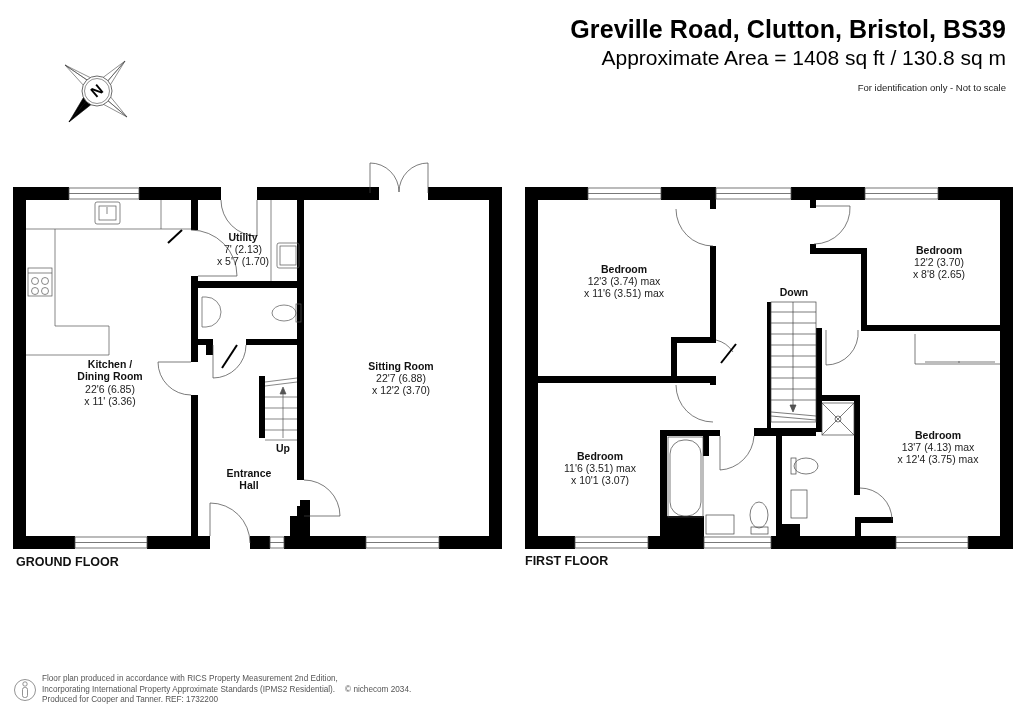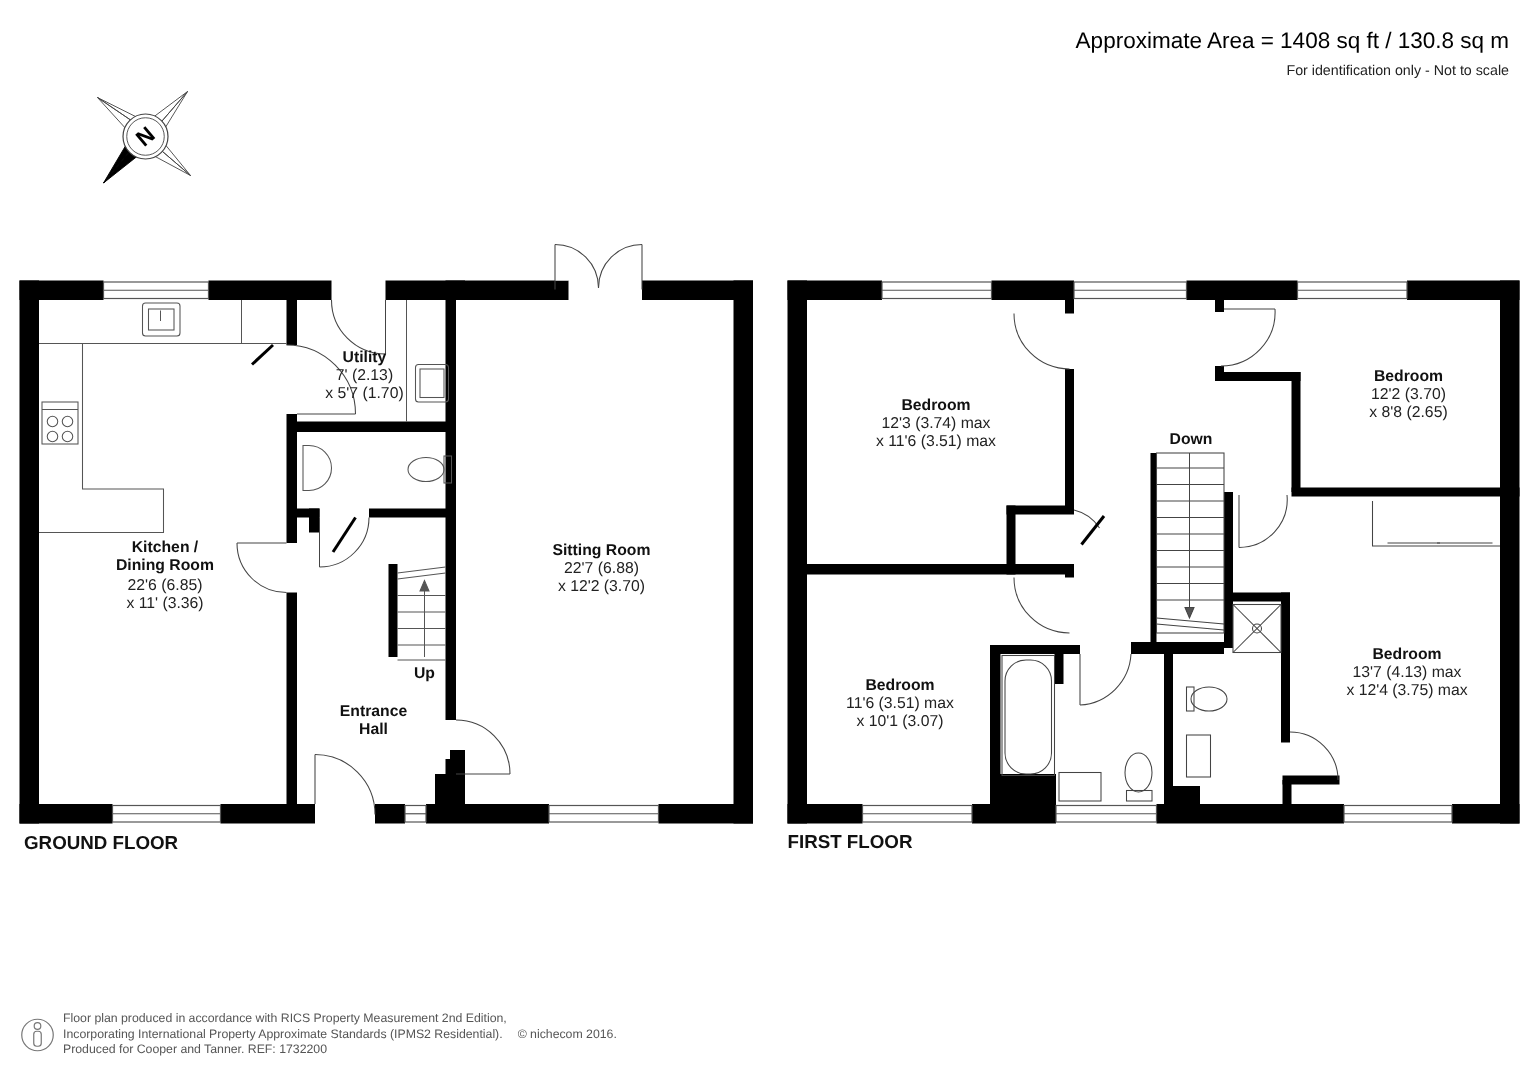--- a/index.html
+++ b/index.html
@@ -1,32 +1,33 @@
 <!DOCTYPE html>
 <html><head>
 <meta charset="utf-8">
 <style>
   html, body { margin: 0; padding: 0; background: #ffffff; }
   body { width: 1024px; height: 724px; position: relative; overflow: hidden; font-family: "Liberation Sans", sans-serif; color: #000; }
   .header { position: absolute; right: 18px; top: 14px; text-align: right; }
   .title { font-size: 25px; font-weight: bold; letter-spacing: 0.1px; line-height: 30px; }
-  .area { font-size: 15px; line-height: 20px; margin-top: 4px; }
-  .note { font-size: 9.5px; line-height: 14px; margin-top: 3px; color: #222; }
+  .area { font-size: 21px; line-height: 20px; margin-top: 4px; }
+  .note { font-size: 9.5px; line-height: 14px; margin-top: 13px; color: #222; }
   svg.plan { position: absolute; left: 0; top: 0; }
   .room-name { font-family: "Liberation Sans", sans-serif; font-weight: bold; font-size: 10.5px; fill: #111; }
   .room-dim { font-family: "Liberation Sans", sans-serif; font-size: 10.5px; fill: #222; }
   .floor-label { font-family: "Liberation Sans", sans-serif; font-weight: bold; font-size: 12.5px; fill: #111; }
   .footer { position: absolute; left: 14px; top: 674px; display: flex; align-items: center; }
   .footer-text { font-size: 8.2px; color: #555; line-height: 10.5px; margin-left: 6px; }
   .copyright { font-size: 8.2px; color: #555; margin-left: 10px; }
 </style>
 </head>
 <body>
 
 <div class="header">
+  <div class="title">Greville Road, Clutton, Bristol, BS39</div>
   <div class="area">Approximate Area = 1408 sq ft / 130.8 sq m</div>
   <div class="note">For identification only - Not to scale</div>
 </div>
 
 <svg class="plan" width="1024" height="724" viewBox="0 0 1024 724">
 
   <g transform="translate(97,91)">
     <polygon points="-32,-26 -7,-9 -12,-4" fill="none" stroke="#444" stroke-width="0.6"></polygon>
     <polygon points="-32,-26 -4,-12 -7,-9" fill="none" stroke="#444" stroke-width="0.6"></polygon>
     <polygon points="28,-30 9,-8 4,-12" fill="none" stroke="#444" stroke-width="0.6"></polygon>
@@ -304,16 +305,16 @@
 </svg>
 
 <div class="footer">
   <svg width="22" height="28" viewBox="0 0 22 28">
     <circle cx="11" cy="14" r="10.5" fill="none" stroke="#777" stroke-width="0.8"></circle>
     <circle cx="11" cy="8" r="2.2" fill="none" stroke="#777" stroke-width="0.8"></circle>
     <rect x="8.5" y="11.5" width="5" height="10" rx="2" fill="none" stroke="#777" stroke-width="0.8"></rect>
   </svg>
   <div class="footer-text">
     <div>Floor plan produced in accordance with RICS Property Measurement 2nd Edition,</div>
-    <div><span>Incorporating International Property Approximate Standards (IPMS2 Residential).</span><span class="copyright">© nichecom 2016.</span></div>
+    <div><span>Incorporating International Property Approximate Standards (IPMS2 Residential).</span><span class="copyright">© nichecom 2034.</span></div>
     <div>Produced for Cooper and Tanner.   REF:  1732200</div>
   </div>
 </div>
 
 </body></html>

